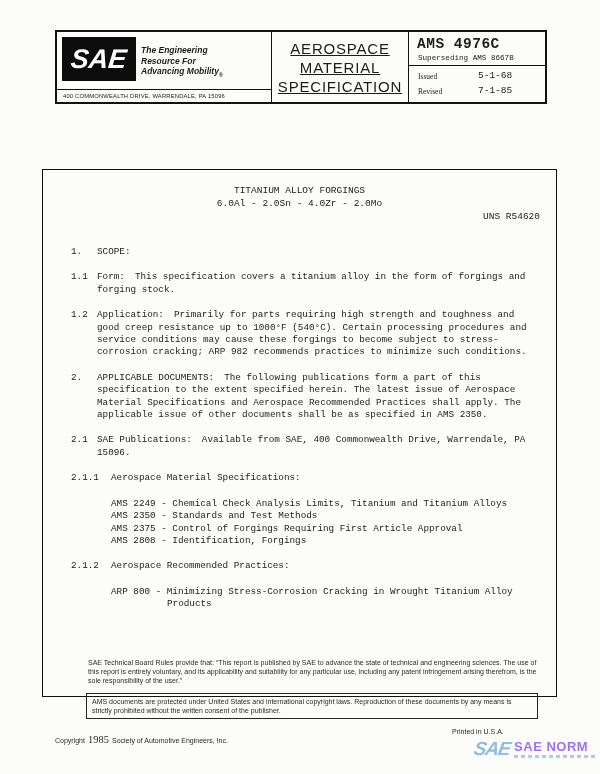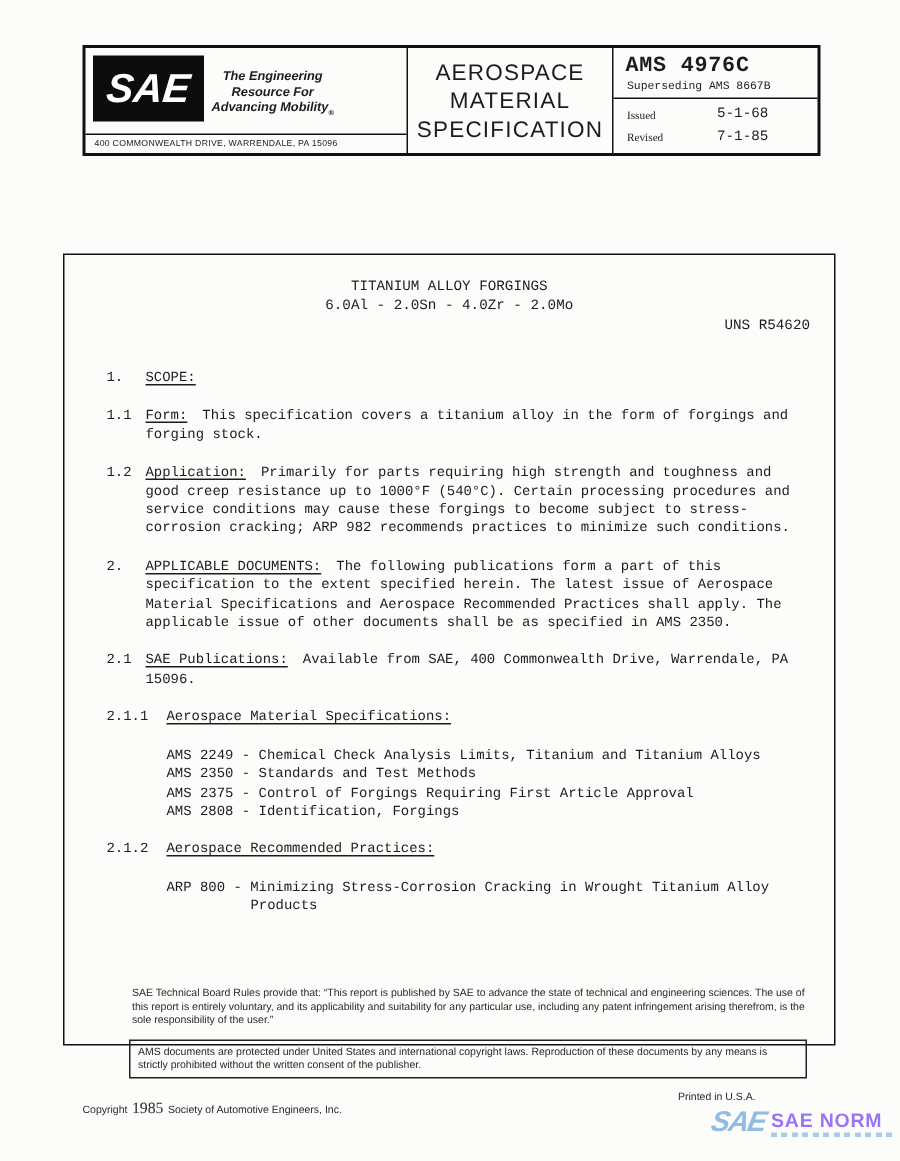--- a/index.html
+++ b/index.html
@@ -47,21 +47,20 @@
     letter-spacing: 0px;
     transform: skewX(-6deg);
   }
   .tagline {
     font-family: "Liberation Sans", sans-serif;
     font-style: italic;
     font-weight: bold;
     font-size: 8.5px;
     line-height: 10.5px;
     padding: 8px 0 0 5px;
-    text-align: center;
   }
   .reg { font-size: 5px; vertical-align: sub; font-style: normal; }
   .address-row {
     border-top: 1.2px solid #111;
     font-family: "Liberation Sans", sans-serif;
     font-size: 5.8px;
     letter-spacing: 0.2px;
     padding: 3px 0 3px 6px;
   }
   .header-center {
@@ -70,20 +69,21 @@
     box-sizing: border-box;
     display: flex;
     flex-direction: column;
     align-items: center;
     justify-content: center;
     font-family: "Liberation Sans", sans-serif;
     font-size: 15px;
     line-height: 19px;
     letter-spacing: 0.8px;
     text-align: right;
+    text-decoration: underline;
   }
   .header-right { flex: 1; display: flex; flex-direction: column; }
   .doc-number {
     font-weight: bold;
     font-size: 14.5px;
     letter-spacing: 0.5px;
     padding: 4px 0 0 8px;
   }
   .superseding { font-size: 7.6px; padding: 2px 0 3px 9px; }
   .dates-block { border-top: 1.2px solid #111; padding: 4px 0 0 9px; flex: 1; }
@@ -122,21 +122,20 @@
     margin-top: 36px;
     padding: 0 18px 0 28px;
     font-size: 9.3px;
     line-height: 12.4px;
   }
   .para { position: relative; margin-bottom: 13px; }
   .ind12 { padding-left: 26px; }
   .ind3  { padding-left: 40px; }
   .pnum { position: absolute; left: 0; top: 0; }
   .plabel {
-    text-decoration: underline;
     text-underline-offset: 1.5px;
     margin-right: 10px;
   }
   .doc-list { margin-left: 40px; margin-bottom: 13px; }
   .arp-item {
     margin-left: 40px;
     padding-left: 56px;
     text-indent: -56px;
     margin-bottom: 13px;
   }

